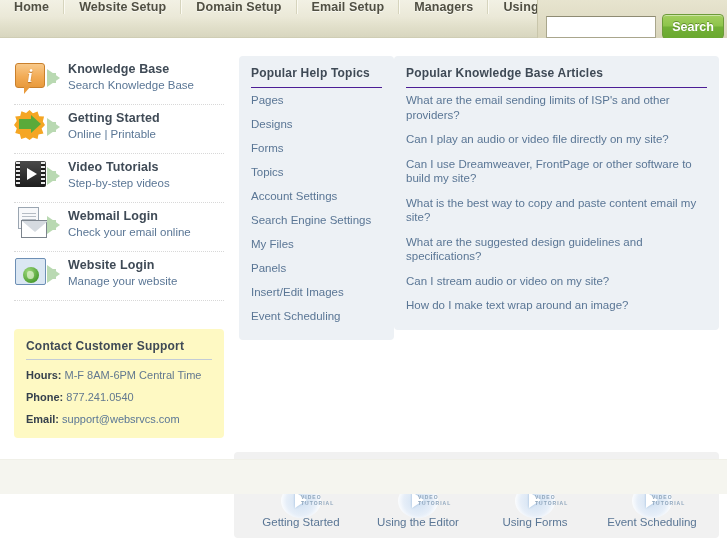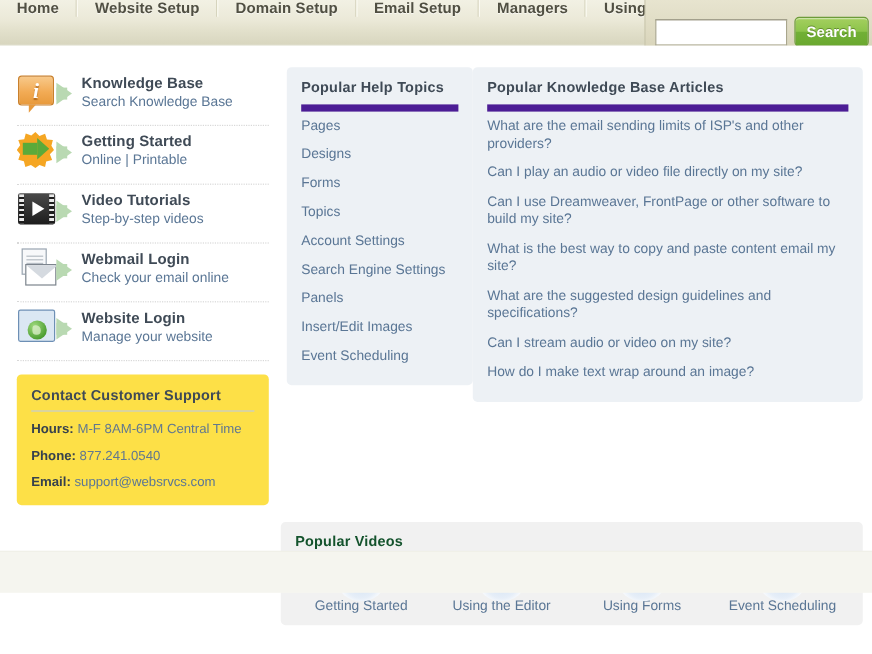--- a/index.html
+++ b/index.html
@@ -246,22 +246,22 @@
     content: "";
     position: absolute; left: 0; top: 0;
     width: 0; height: 0;
     border-left: 13px solid transparent;
     border-right: 13px solid transparent;
     border-top: 11px solid #d5dae0;
   }
 
   
   .support-box {
-    margin-top: 11px;
-    background: #fde047;
+    margin-top: 28px;
+    background: #fef9c3;
     border-radius: 4px;
     padding: 10px 12px 12px 12px;
   }
   .support-title {
     font-size: 12px; font-weight: bold; color: #3f4a56;
     padding-bottom: 6px; border-bottom: 1px solid #c3ccd6;
     letter-spacing: 0.2px;
   }
   .support-row { margin-top: 8px; font-size: 11px; line-height: 14px; }
   .support-row b { color: #36414d; font-weight: bold; }
@@ -271,21 +271,21 @@
   
   .col-mid { width: 155px; flex: 0 0 155px; margin-left: 15px; }
 
   .panel {
     background: #edf1f5;
     border-radius: 4px;
     padding: 10px 12px 12px 12px;
   }
   .panel-title {
     font-size: 12px; font-weight: bold; color: #3f4a56;
-    padding-bottom: 7px; border-bottom: 6px solid #4c1d95;
+    padding-bottom: 7px; border-bottom: 1px solid #4c1d95;
     letter-spacing: 0.2px;
   }
   .topic-link {
     display: block;
     font-size: 11.5px; color: #5a7695;
     text-decoration: none;
     padding: 5px 0 5px 0;
     line-height: 14px;
   }
 
@@ -468,20 +468,21 @@
 
     <div class="col-mid">
       <div class="panel">
         <div class="panel-title">Popular Help Topics</div>
         <a class="topic-link" href="#">Pages</a>
         <a class="topic-link" href="#">Designs</a>
         <a class="topic-link" href="#">Forms</a>
         <a class="topic-link" href="#">Topics</a>
         <a class="topic-link" href="#">Account Settings</a>
         <a class="topic-link" href="#">Search Engine Settings</a>
+        <a class="topic-link" href="#">My Files</a>
         <a class="topic-link" href="#">Panels</a>
         <a class="topic-link" href="#">Insert/Edit Images</a>
         <a class="topic-link" href="#">Event Scheduling</a>
       </div>
     </div>
 
     <div class="col-right">
       <div class="panel">
         <div class="panel-title">Popular Knowledge Base Articles</div>
         <a class="article-link" href="#">What are the email sending limits of ISP's and other providers?</a>

